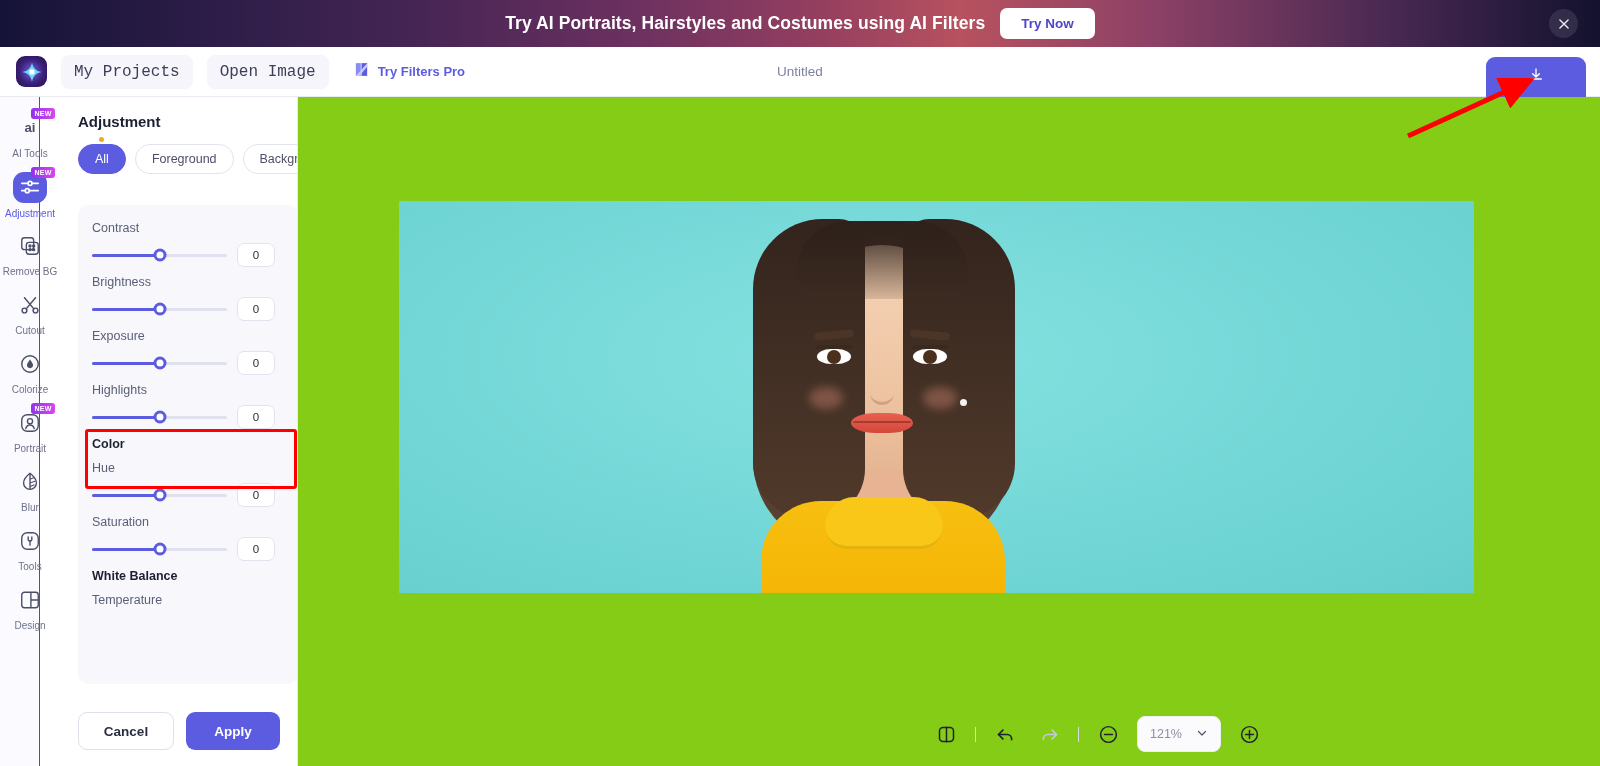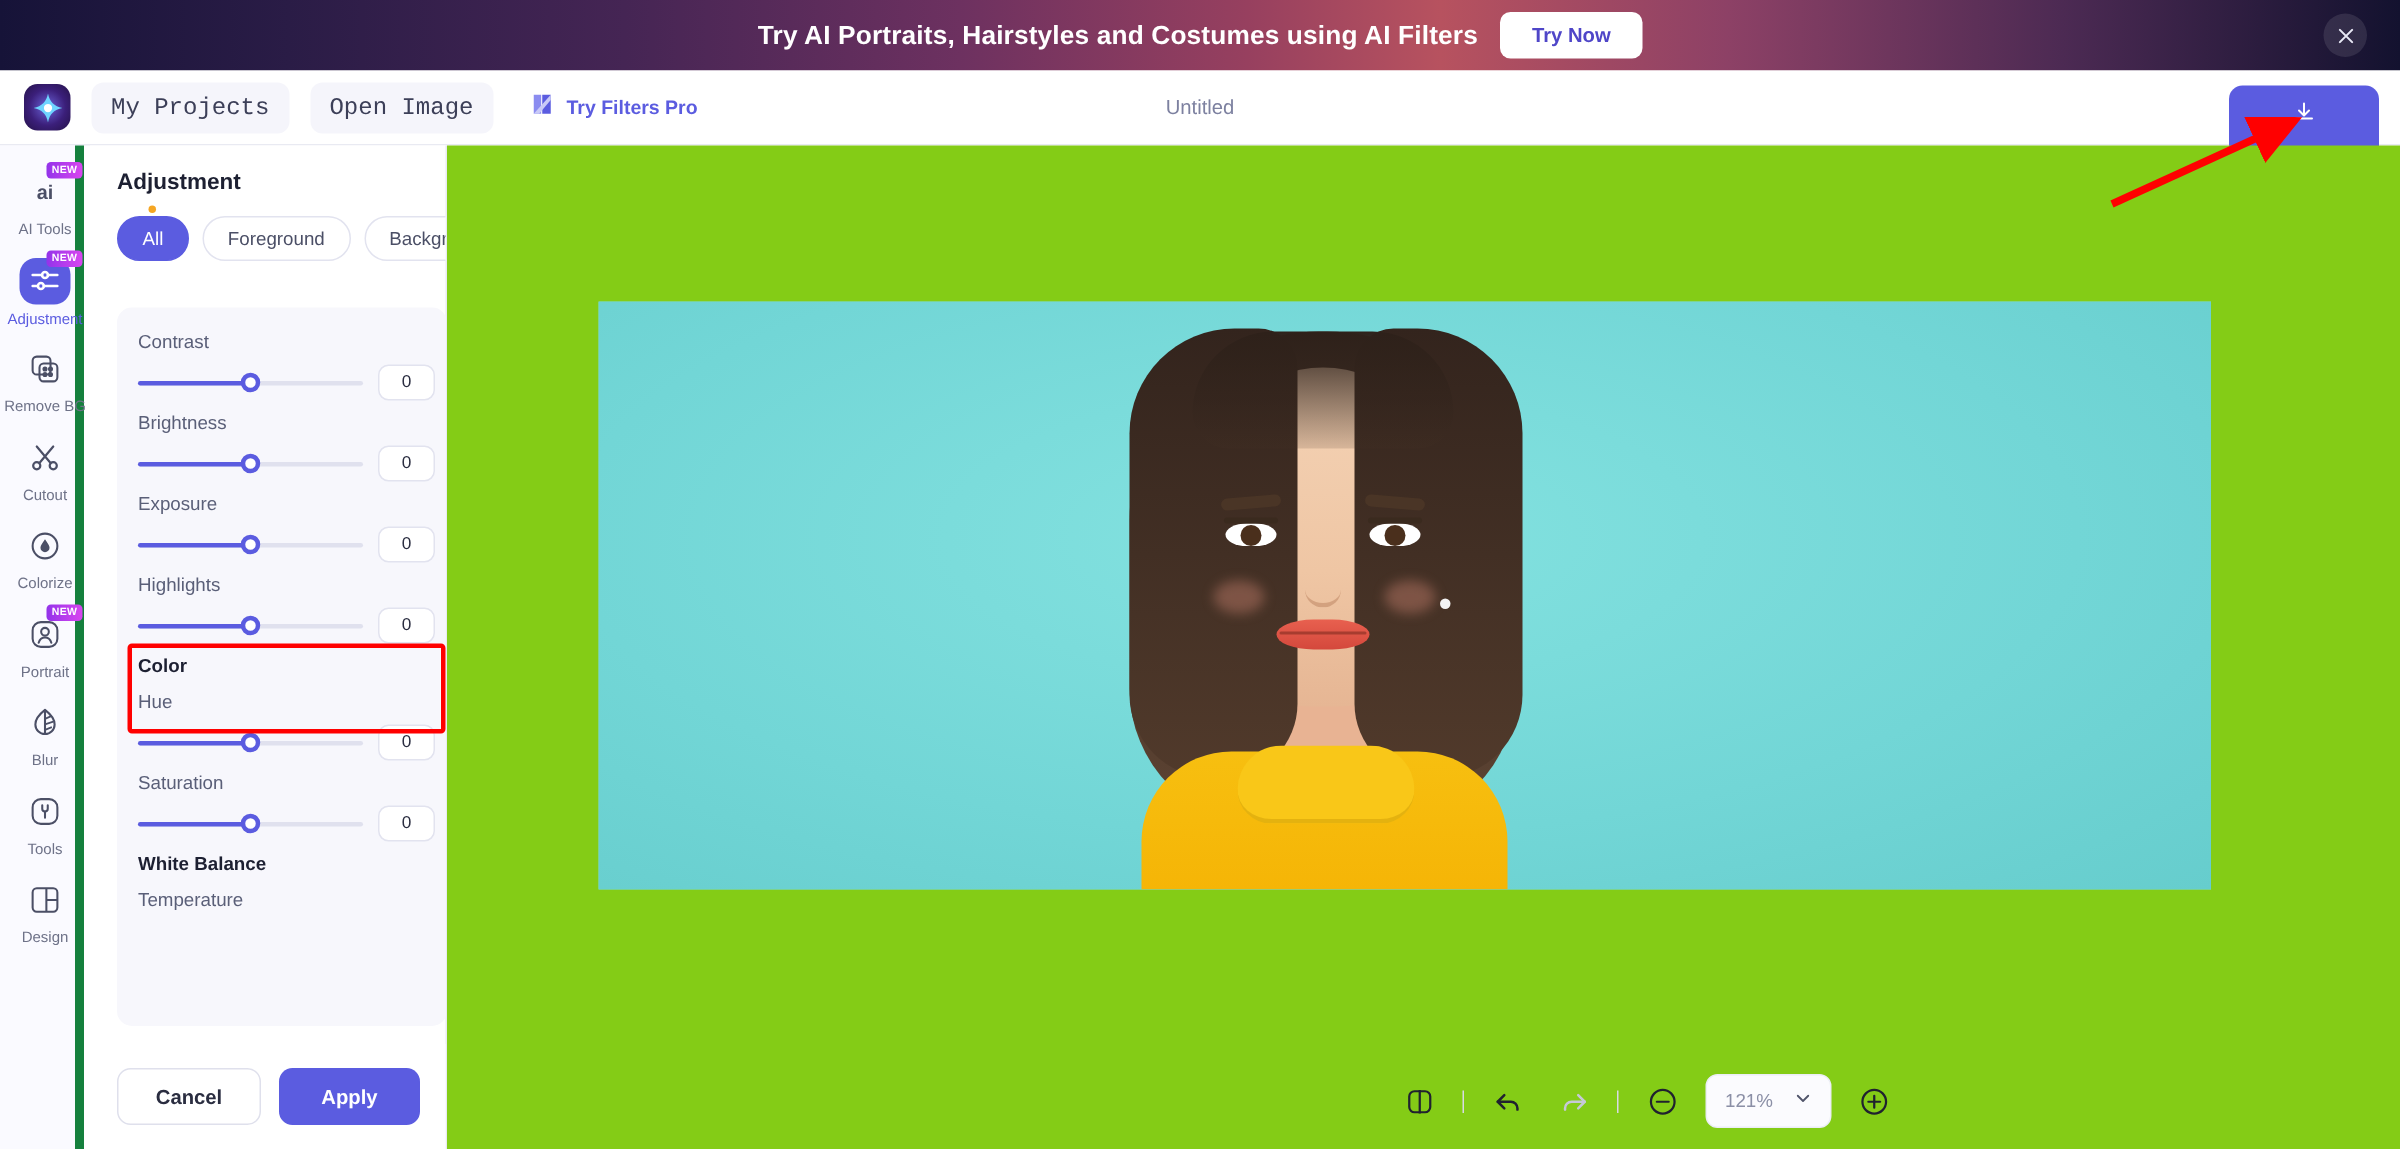--- a/index.html
+++ b/index.html
@@ -69,22 +69,22 @@
     position: absolute; right: 14px; top: 10px;
     display: flex; align-items: center; gap: 9px;
     background: #5b5ce0; color: #ffffff; border: none;
     border-radius: 9px; padding: 10px 18px; font-size: 13.5px;
     font-weight: bold; cursor: pointer; flex-direction: column;
   }
   #download-btn svg { width: 16px; height: 16px; }
 
   
   #rail {
-    position: absolute; left: 0; top: 97px; width: 56px; height: 669px;
-    background: #fafaff; border-right: 6px solid #15803d;
+    position: absolute; left: 0; top: 97px; width: 40px; height: 669px;
+    background: #fafaff; border-right: 1px solid #15803d;
     padding-top: 10px;
   }
   .rail-item {
     position: relative; width: 60px; height: 58px; margin-bottom: 1px;
     display: flex; flex-direction: column; align-items: center;
     justify-content: center; cursor: pointer;
   }
   .rail-icon {
     width: 34px; height: 30px; display: flex; align-items: center;
     justify-content: center; color: #4b4f66; position: relative;
@@ -125,21 +125,21 @@
   .seg.active { background: #5b5ce0; color: #ffffff; border-color: #5b5ce0; }
   #seg-dot {
     position: absolute; left: 39px; top: 40px;
     width: 5px; height: 5px; border-radius: 50%; background: #f5a623;
   }
   #slider-area {
     position: absolute; left: 18px; top: 108px; width: 220px; bottom: 82px;
     background: #f7f7fc; border-radius: 10px; overflow: hidden;
     padding: 10px 0 0 0;
   }
-  .grp { padding: 6px 8px 2px 14px; }
+  .grp { padding: 6px 23px 2px 14px; }
   .grp-title { font-size: 12.5px; font-weight: bold; color: #1d2032; padding: 6px 14px 4px 14px; }
   .ctl-label { font-size: 12.5px; color: #5a5f78; margin-bottom: 8px; }
   .ctl-row { display: flex; align-items: center; gap: 10px; }
   .track {
     position: relative; flex: 1; height: 3px; background: #e0e1ee;
     border-radius: 2px;
   }
   .fill { position: absolute; left: 0; top: 0; height: 3px; background: #5b5ce0; border-radius: 2px; }
   .knob {
     position: absolute; top: 50%; width: 13px; height: 13px;

